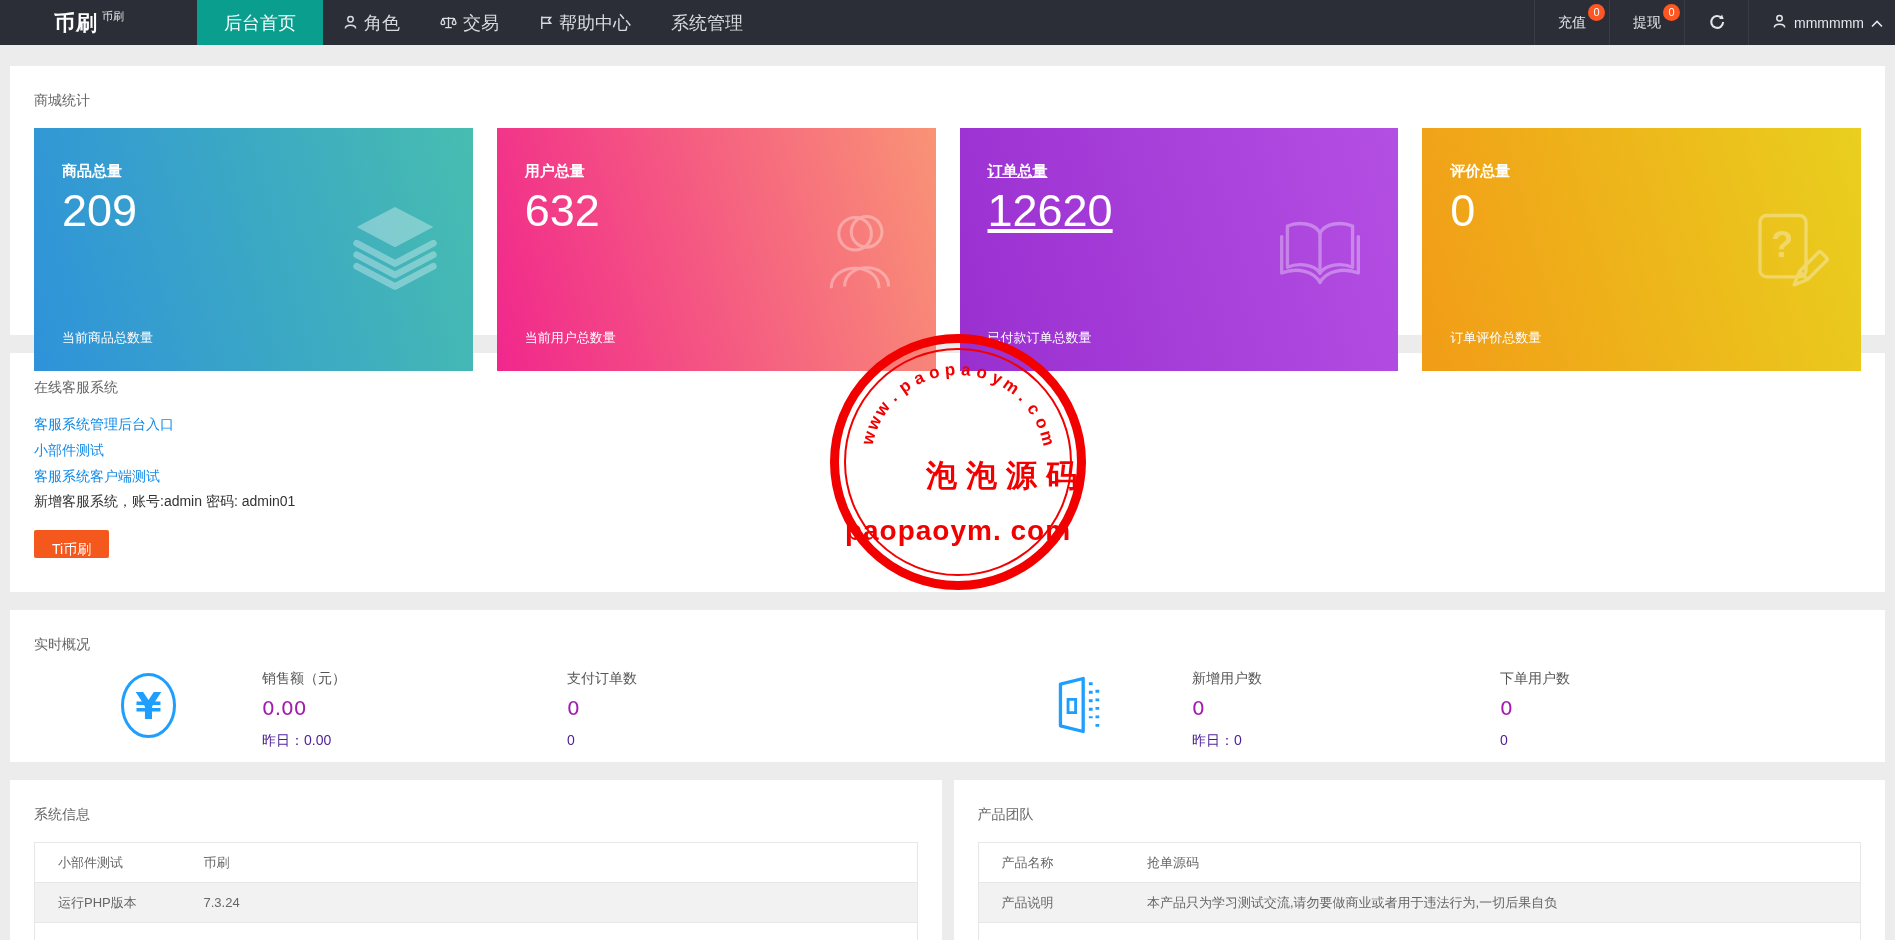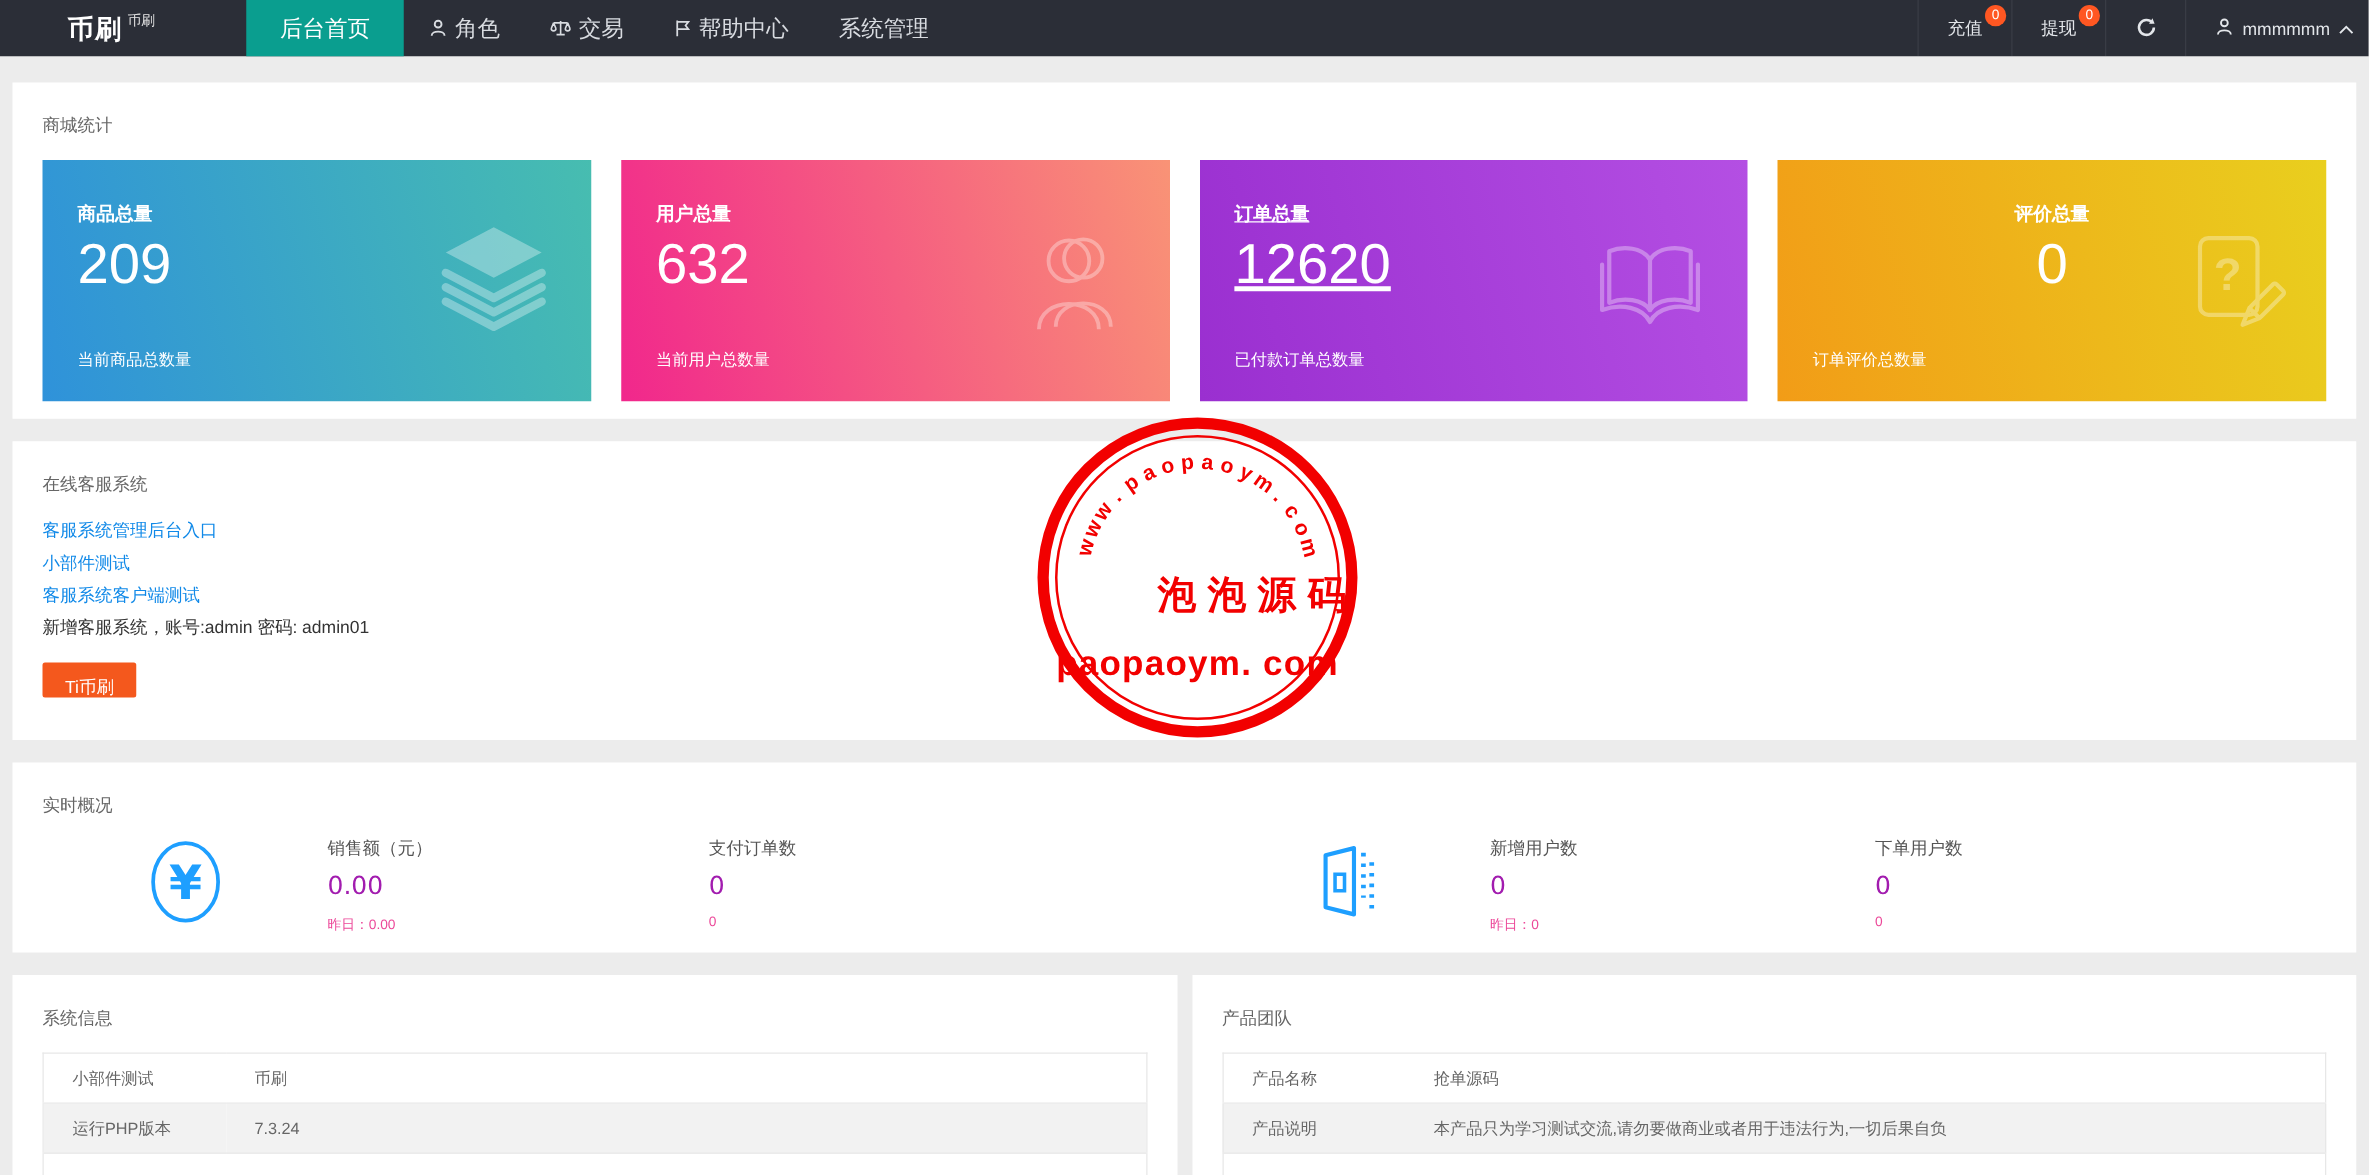--- a/index.html
+++ b/index.html
@@ -31,21 +31,21 @@
   main { padding:0 10px; }
   .panel { background:#fff; }
   .panel-title { padding:26px 24px 0; font-size:14px; color:#666; }
   #p1 { margin-top:21px; height:269px; }
   #p2 { height:239px; margin-top:18px; }
   #p3 { height:152px; margin-top:18px; }
   .bottom-row { display:flex; gap:12px; margin-top:18px; }
   .bottom-row .panel { flex:1; height:210px; }
 
   
-  .cards { display:flex; gap:24px; margin:18px 24px 0; height:193px; }
+  .cards { display:flex; gap:24px; margin:18px 24px 0; height:243px; }
   .card { flex:1; position:relative; color:#fff; padding:34px 28px 24px; overflow:hidden; }
   .card-label { font-size:15px; font-weight:bold; }
   .card-value { font-size:45px; line-height:1.15; margin-top:4px; font-weight:400; }
   .card-sub { position:absolute; left:28px; bottom:24px; font-size:13px; }
   .card-icon { position:absolute; right:32px; top:50%; transform:translateY(-50%); opacity:.33; }
   .card-icon svg { display:block; }
 
   
   #p2 .panel-body { padding:14px 24px 0; }
   .svc-link { display:block; font-size:14px; color:#1089e8; line-height:26px; }
@@ -70,21 +70,21 @@
   .rt-row { display:flex; align-items:flex-start; margin:16px 24px 0; }
   .rt-icon { flex:none; }
   .rt-icon svg { display:block; }
   .rt-icon.yen { margin-left:86px; margin-top:2px; }
   .rt-icon.building { margin-left:179px; margin-top:4px; }
   .rt-col { width:305px; }
   .rt-col.c1 { margin-left:85px; }
   .rt-col.c3 { margin-left:88px; width:308px; }
   .rt-label { font-size:14px; color:#555; }
   .rt-value { font-size:20px; color:#a21caf; margin-top:8px; font-family:"DejaVu Sans",sans-serif; }
-  .rt-sub { font-size:11px; color:#ec4899; margin-top:12px; }
+  .rt-sub { font-size:14px; color:#4c1d95; margin-top:12px; }
 
   
   .info-table { margin:18px 24px 0; width:calc(100% - 48px); border-collapse:collapse;
                 font-size:13px; color:#666; border:1px solid #e7e7e7; }
   .info-table td { height:40px; padding:0 15px 0 23px; border-bottom:1px solid #e7e7e7; }
   .info-table td:first-child { width:146px; }
   .info-table tr:nth-child(2) { background:#f2f2f2; }
 </style>
 </head>
 <body>
@@ -207,21 +207,21 @@
         <span class="card-icon">
           <svg width="92" height="92" viewBox="0 0 96 96" fill="none" stroke="#fff" stroke-width="3.5" stroke-linejoin="round" stroke-linecap="round">
             <path d="M48,30 C42,20 26,18 14,23 L14,66 C26,61 42,63 48,72"></path>
             <path d="M48,30 C54,20 70,18 82,23 L82,66 C70,61 54,63 48,72"></path>
             <path d="M48,30 L48,72"></path>
             <path d="M8,34 L8,72 C24,66 42,70 48,82 C54,70 72,66 88,72 L88,34"></path>
           </svg>
         </span>
       </div>
 
-      <div class="card" style="background: linear-gradient(75deg, rgb(242, 156, 23), rgb(233, 207, 30)); text-align: center;">
+      <div class="card" style="background: linear-gradient(75deg, rgb(242, 156, 23), rgb(233, 207, 30));">
         <div class="card-label">评价总量</div>
         <div class="card-value">0</div>
         <div class="card-sub">订单评价总数量</div>
         <span class="card-icon">
           <svg width="92" height="92" viewBox="0 0 96 96" fill="none" stroke="#fff" stroke-width="3.5" stroke-linejoin="round" stroke-linecap="round">
             <rect x="24" y="12" width="48" height="64" rx="7"></rect>
             <text x="47" y="55" font-size="38" font-weight="bold" fill="#fff" stroke="none" text-anchor="middle">?</text>
             <g transform="rotate(45 73 71)">
               <rect x="67" y="46" width="12" height="30" rx="2"></rect>
               <path d="M67,76 L73,90 L79,76"></path>

